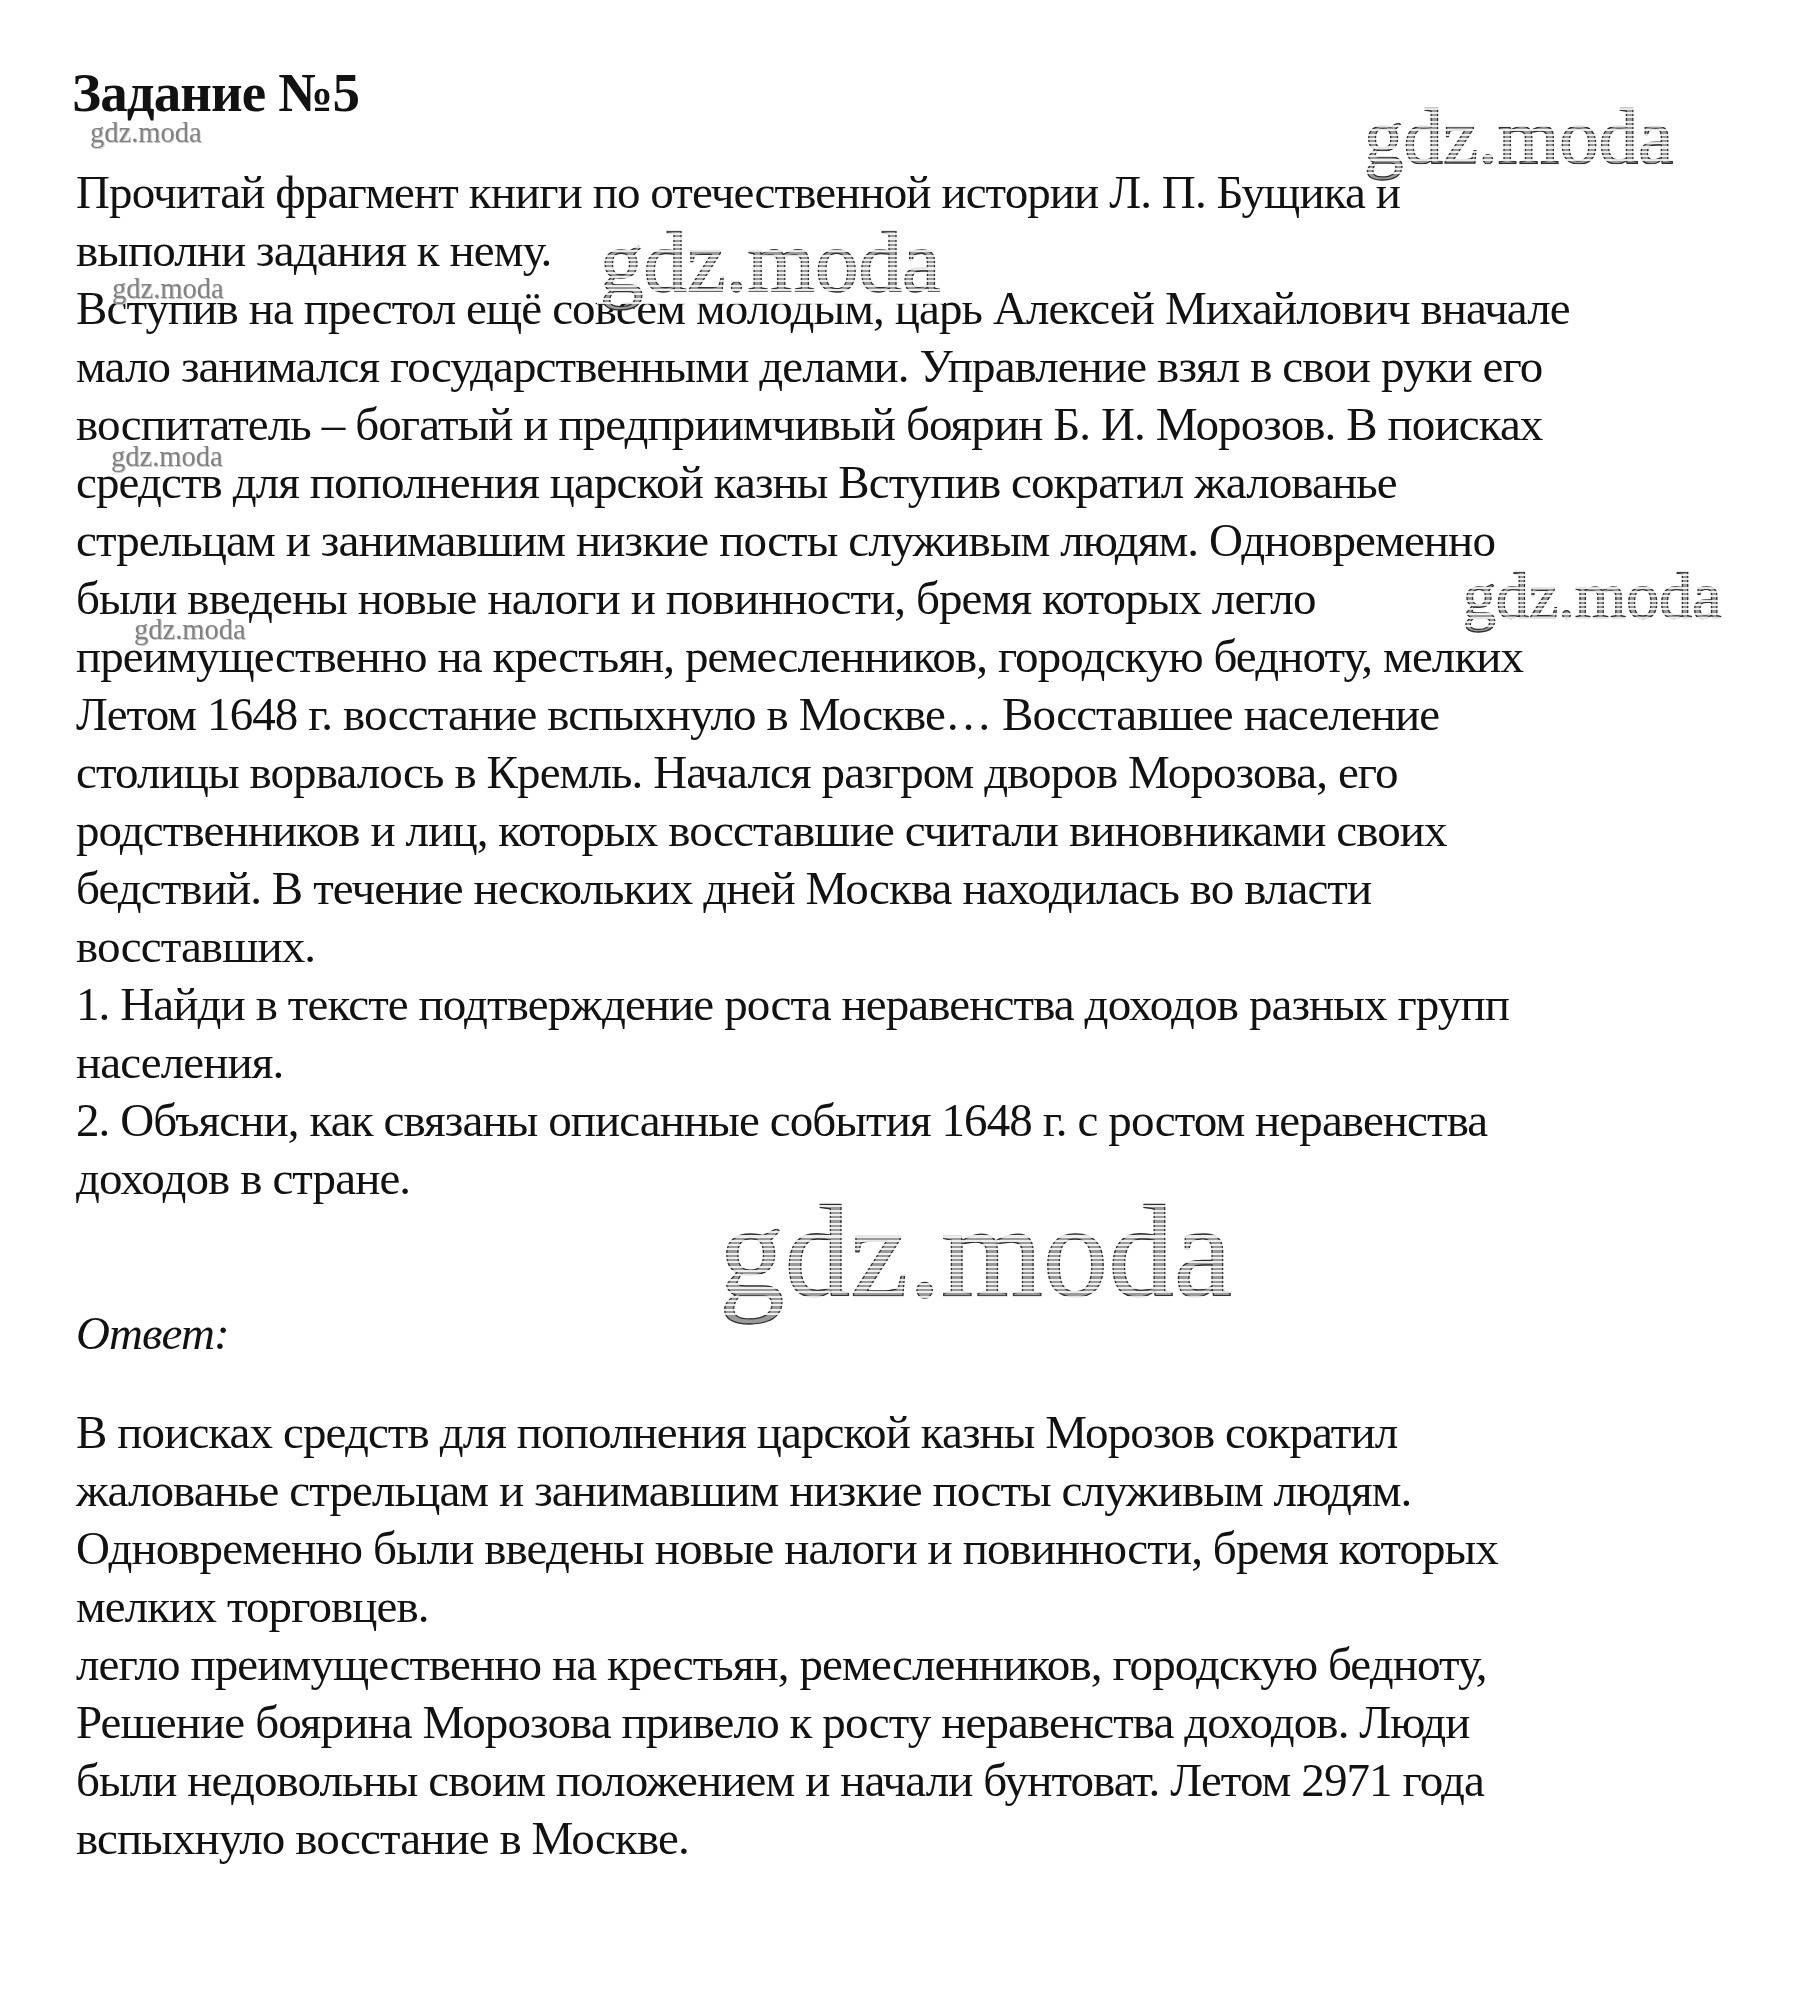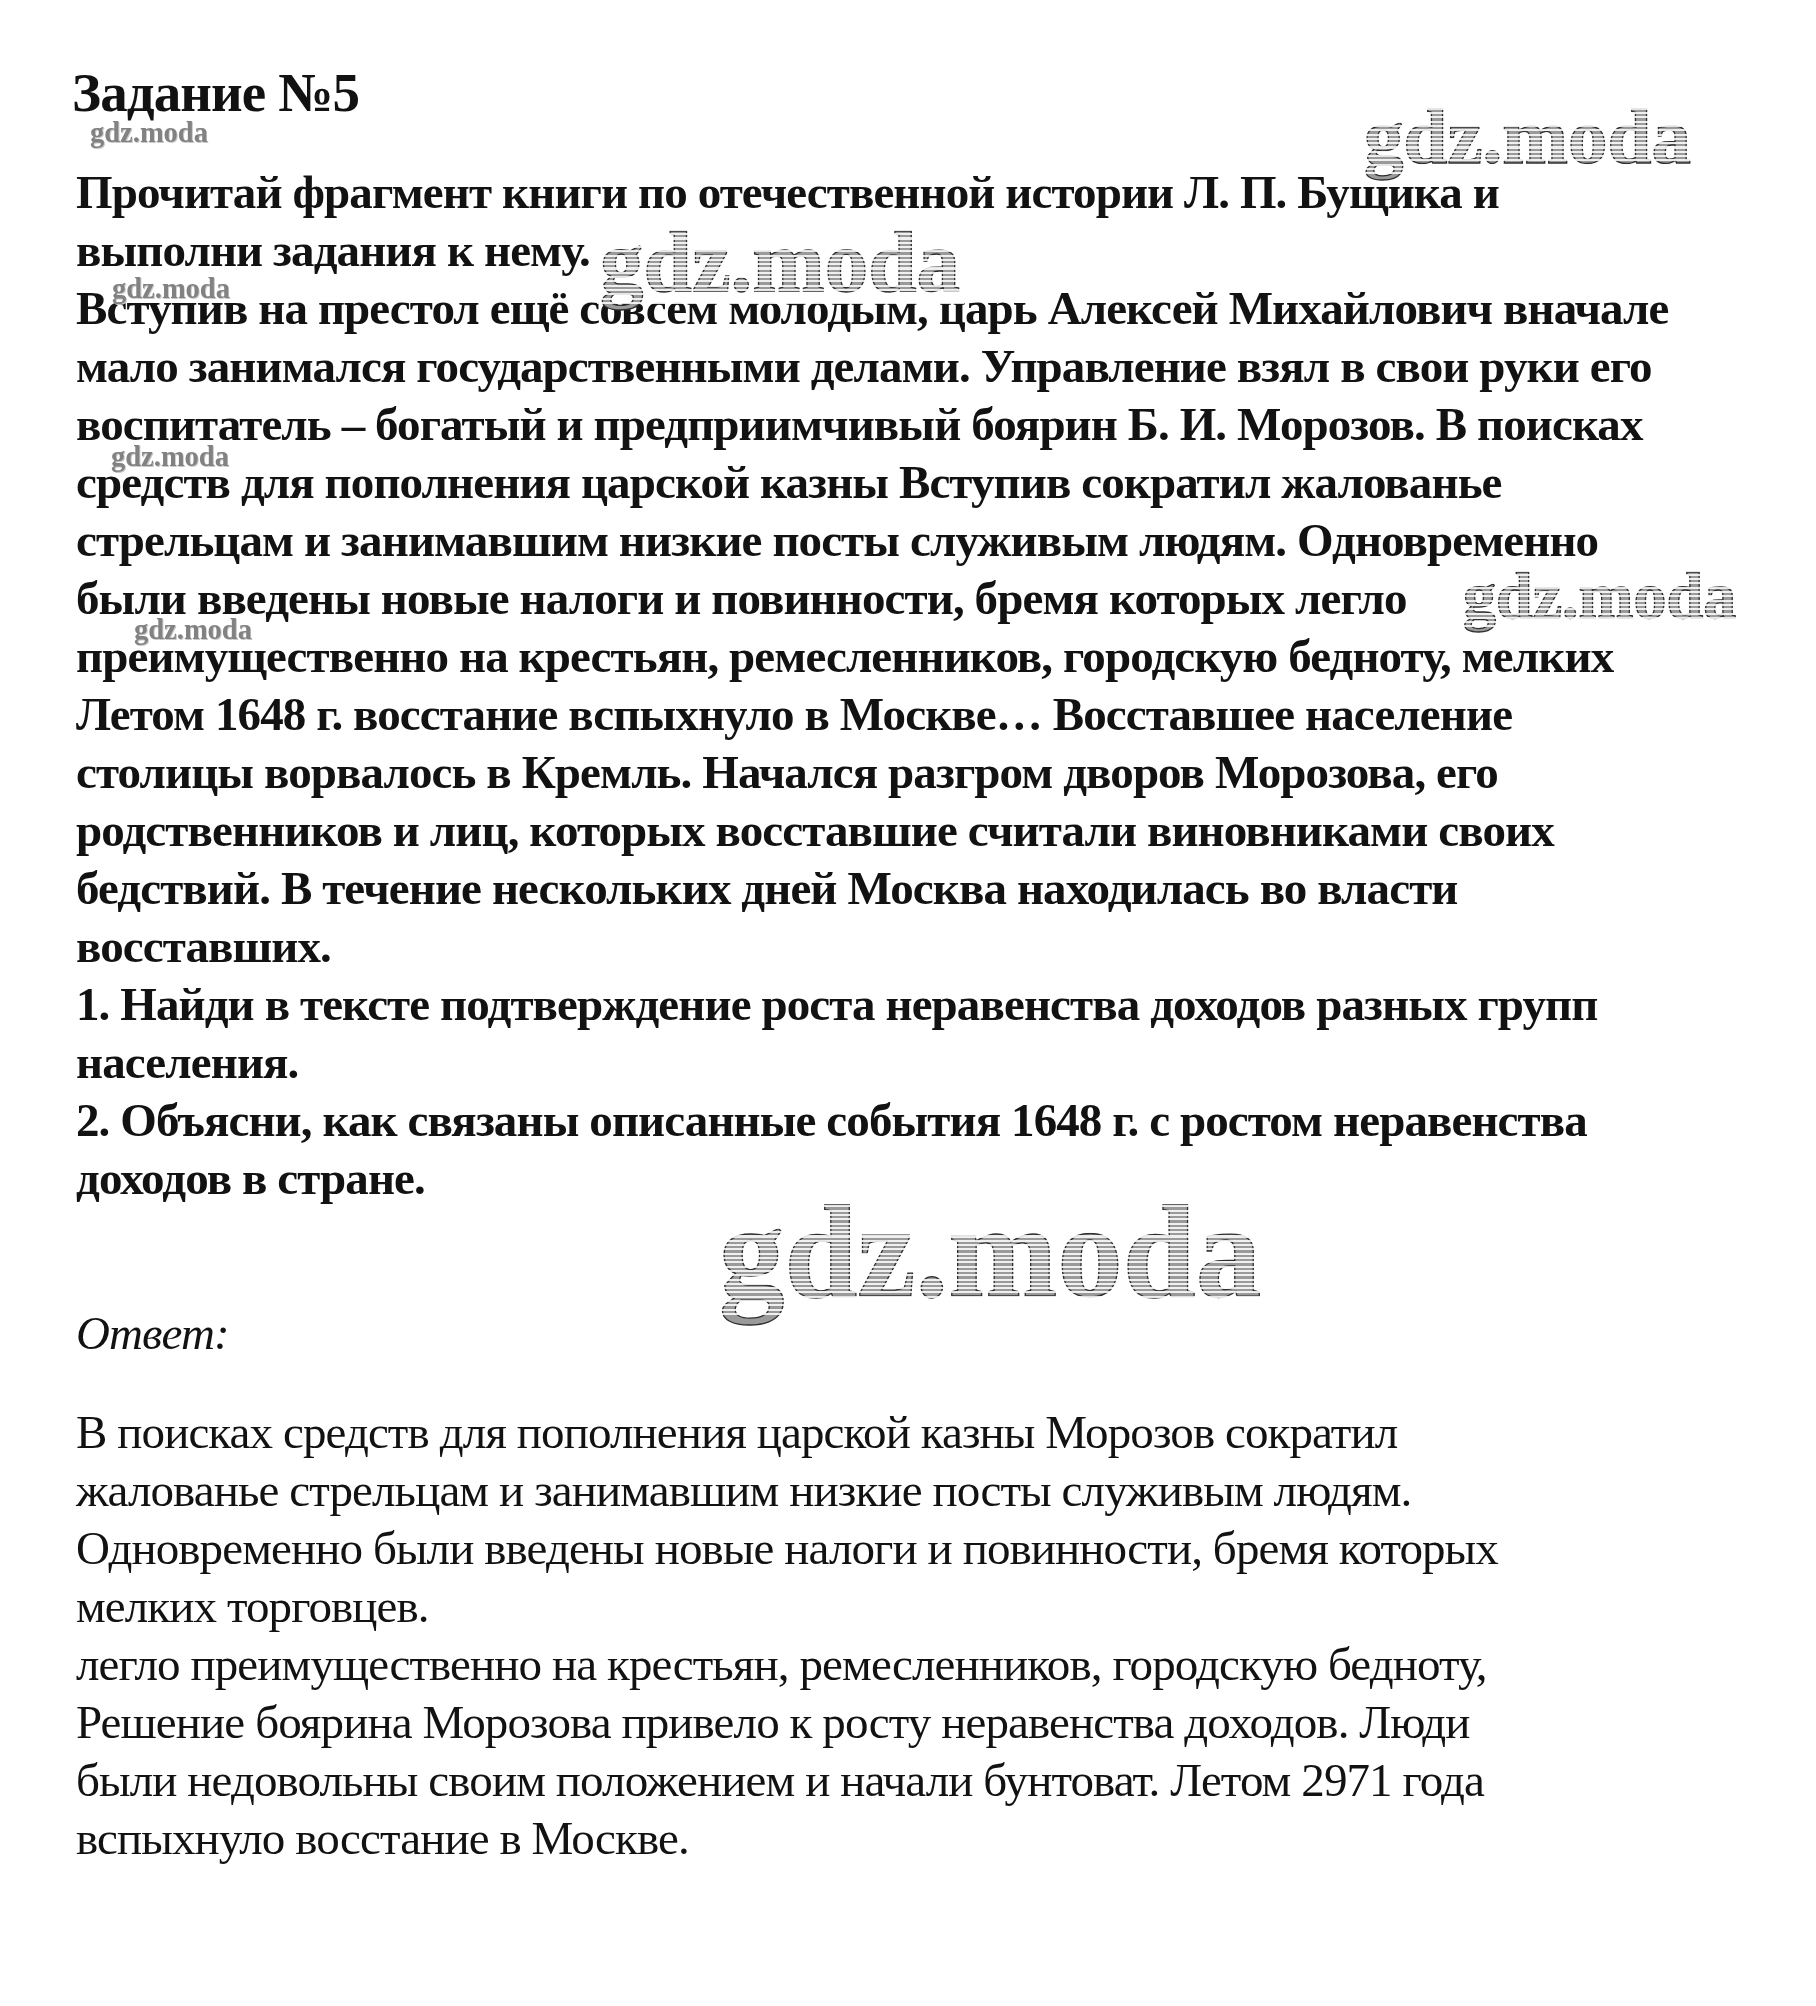--- a/index.html
+++ b/index.html
@@ -13,38 +13,38 @@
   .page {
     position: absolute; inset: 0;
     color: #121212;
   }
   .title {
     position: absolute; left: 72px; top: 62px;
     font-size: 55px; font-weight: bold; line-height: 61px;
     letter-spacing: -0.9px; white-space: nowrap; margin: 0;
   }
   .textblock { position: absolute; left: 76px; }
-  .task-block   { top: 163px; font-weight: bold; }
+  .task-block   { top: 163px; }
   .answer-label {
     position: absolute; left: 76px; top: 1304px;
     font-size: 47px; font-style: italic; line-height: 58px;
     letter-spacing: -0.9px; white-space: nowrap;
   }
   .answer-block { top: 1403px; }
   .line {
     font-size: 47px; line-height: 58px;
     letter-spacing: -0.9px; white-space: nowrap;
   }
   .answer-block .line { line-height: 58px; }
 
   
   .wm {
     position: absolute; white-space: nowrap;
     font-family: "Liberation Serif", "DejaVu Serif", serif;
-    font-weight: bold; line-height: 1;
+    font-weight: normal; line-height: 1;
     pointer-events: none;
   }
   .wm-small {
     font-size: 28.5px; color: #828282;
     text-shadow: 0.9px 0.9px 0 #c9c9c9;
   }
   .wm-big {
     color: #9a9a9a;
     -webkit-text-stroke: 1.3px #2f2f2f;
   }

